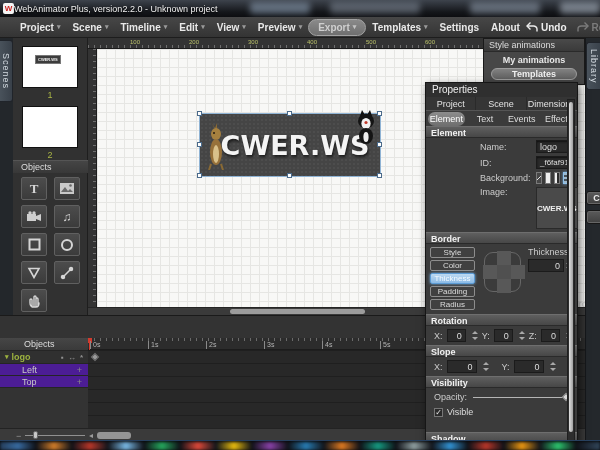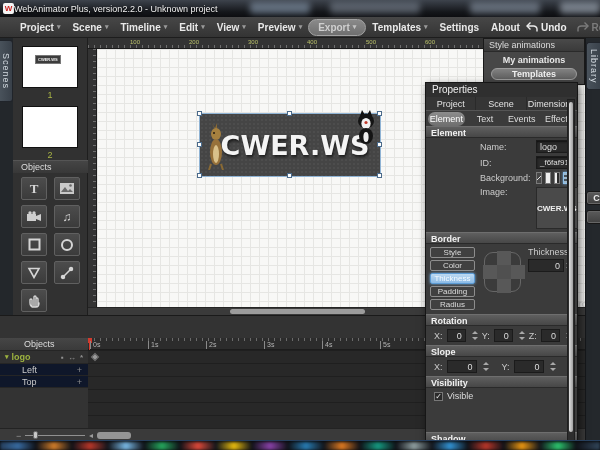--- a/index.html
+++ b/index.html
@@ -129,21 +129,21 @@
   .tbtn svg { fill:#273812; }
   .time-display { margin-left:55px; width:48px; height:13px; background:linear-gradient(#fafafa,#d8d8d8); border:1px solid #0e0e0e; border-radius:3px; color:#1a1a1a; font-size:9px; font-weight:bold; font-family:"DejaVu Sans Mono",monospace; text-align:center; line-height:12px; }
   .tl-ruler { position:absolute; left:88px; top:22px; width:497px; height:12px; background:#2c2c2c repeating-linear-gradient(90deg,#6a6a6a 0 1px,transparent 1px 6px) left top/100% 3px no-repeat; border-bottom:1px solid #1c1c1c; }
   .trlabel { position:absolute; top:3px; font-size:7px; color:#b5b5b5; border-left:1px solid #8a8a8a; padding-left:2px; line-height:8px; }
   .playhead { position:absolute; left:0px; top:0px; width:4px; height:5px; background:#d23b2e; }
   .playhead::after { content:""; position:absolute; left:1px; top:5px; width:1px; height:7px; background:#d23b2e; }
   .tracklist { position:absolute; left:0; top:22px; width:88px; }
   .trk-hdr { height:13px; background:linear-gradient(#464646,#3a3a3a); border-bottom:1px solid #252525; color:#dddddd; font-size:9px; padding:1px 0 0 24px; }
   .trk-row { display:flex; align-items:center; font-size:9px; border-bottom:1px solid #252525; }
   .row-logo { height:13px; background:#303030; color:#9cb23f; font-weight:bold; }
-  .row-sub { height:12px; background:#0f172a; color:#c8c8c8;text-align:center; }
+  .row-sub { height:12px; background:#4c1d95; color:#c8c8c8;text-align:center; }
   .exp { color:#9cb23f; font-size:7px; margin:0 3px 0 5px; }
   .trk-icons { margin-left:auto; display:flex; gap:4px; padding-right:5px; color:#909090; font-size:8px; }
   .sub-label { padding-left:22px; }
   .plus { margin-left:auto; padding-right:6px; color:#8a8a8a; font-size:9px; }
   .track-area { position:absolute; left:88px; top:34px; width:497px; height:80px; background:#282828; background-image:linear-gradient(#1f1f1f 1px,transparent 1px); background-size:100% 13px; }
   .keyframe { position:absolute; left:4px; top:4px; width:6px; height:6px; background:#9a9a9a; border:1px solid #555; transform:rotate(45deg); }
   .tl-bottom { position:absolute; left:0; top:112px; width:585px; height:13px; background:#3a3a3a; border-top:1px solid #232323; }
   .zoom-minus { position:absolute; left:16px; top:2px; color:#999; font-size:9px; }
   .zoom-line { position:absolute; left:25px; top:6px; width:60px; height:1px; background:#909090; }
   .zoom-knob { position:absolute; left:33px; top:2px; width:5px; height:8px; background:#c8c8c8; border:1px solid #666; border-radius:2px; }
@@ -499,20 +499,26 @@
       </span>
     <span class="xyz-label" style="margin-left:8px">Y:</span>
     <span class="xyz-input" style="width:30px">0</span>
       <span class="spin">
         <i class="up"></i>
         <i class="dn"></i>
       </span>
   </div>
 
   <div class="sec-hdr">Visibility</div>
+  <div class="op-row">
+    <span class="xyz-label">Opacity:</span>
+    <div class="op-line">
+        <span class="op-knob"></span>
+      </div>
+  </div>
   <div class="chk-row">
     <span class="chkbox">✓</span>
     <span class="chk-label">Visible</span>
   </div>
 
   <div class="sec-hdr" style="margin-top:auto">Shadow</div>
 
   <div class="props-scroll">
     <div class="props-thumb"></div>
   </div>

